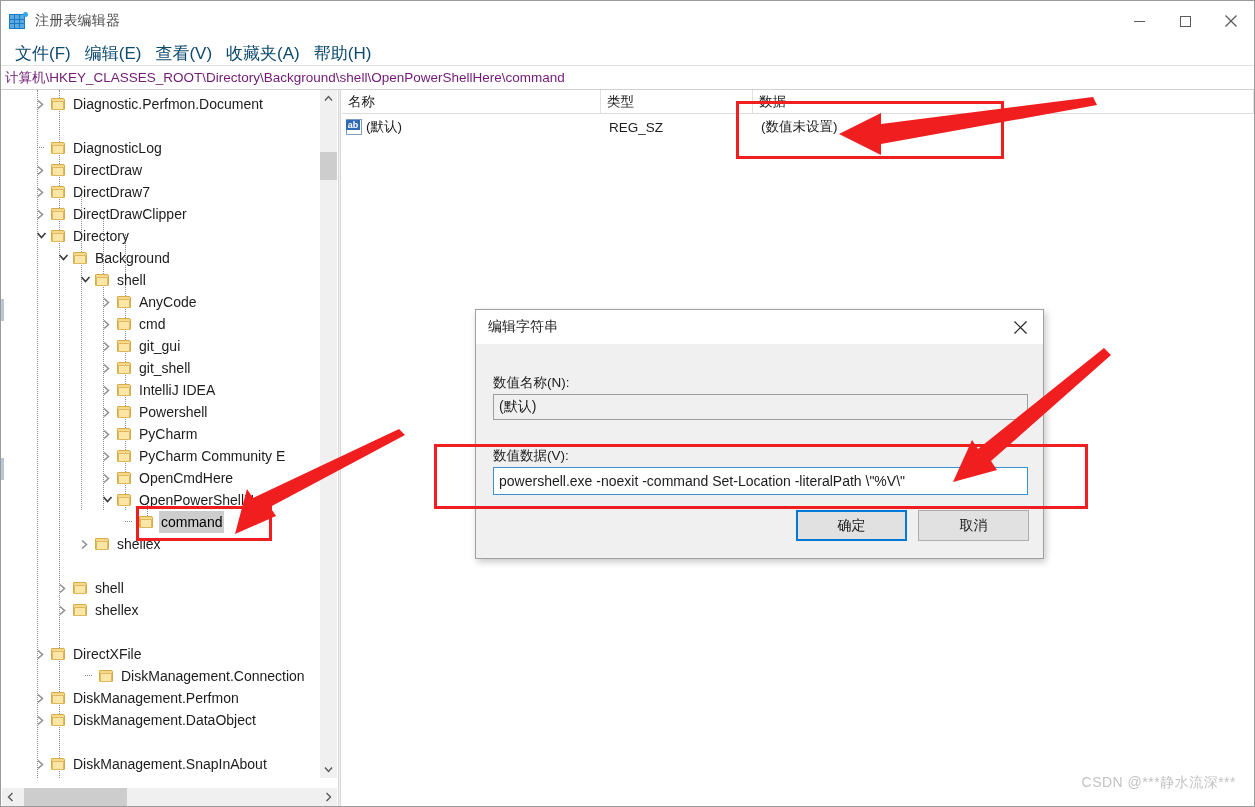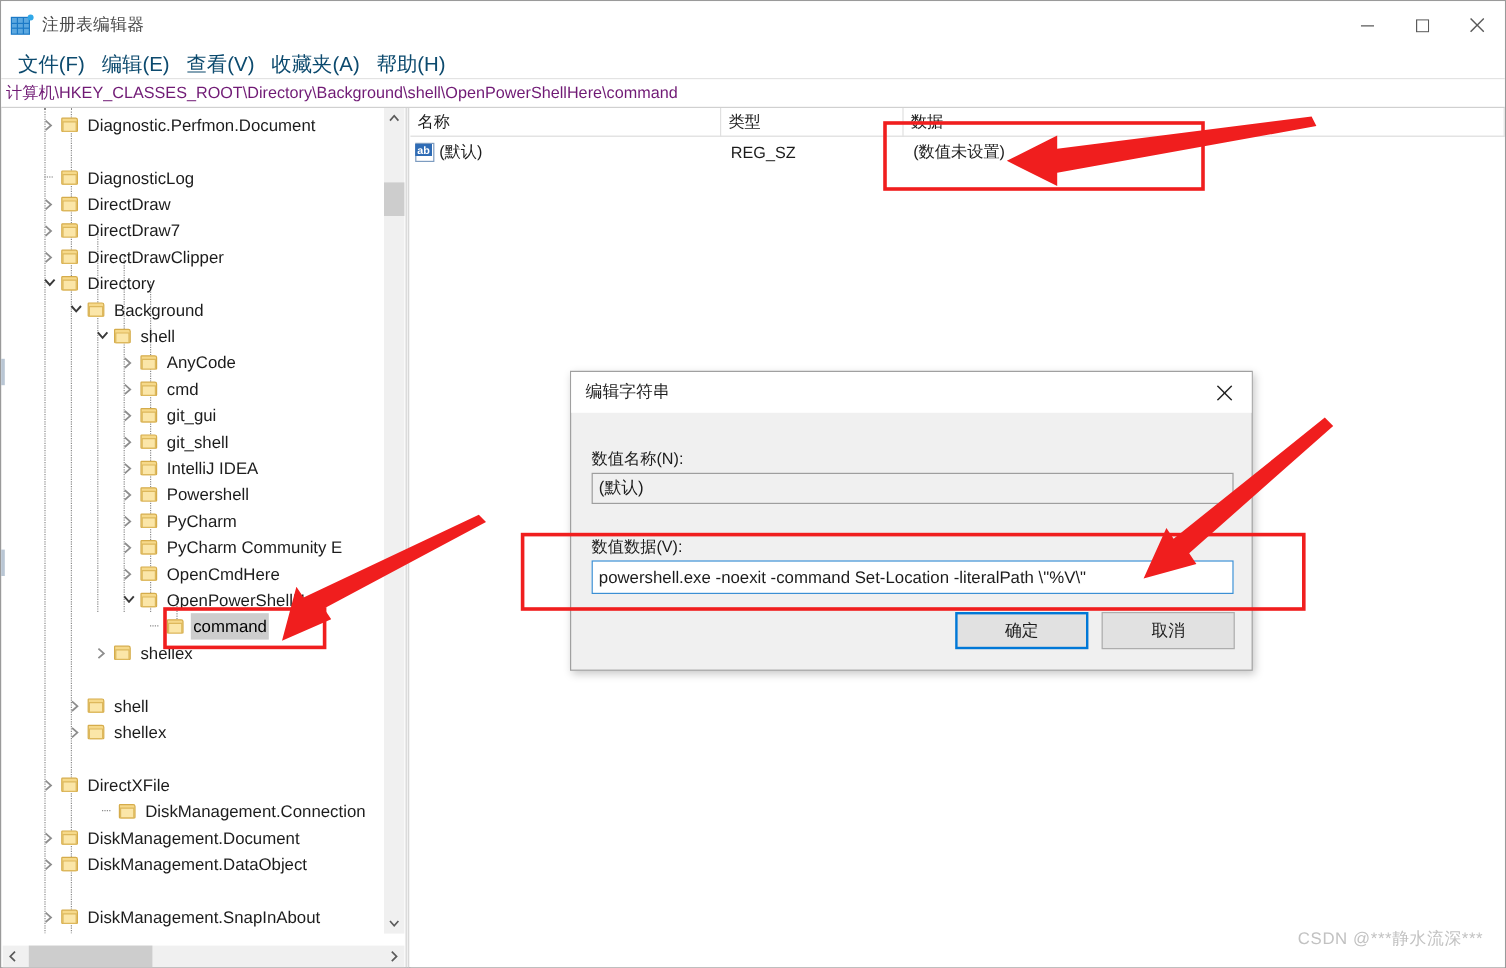--- a/index.html
+++ b/index.html
@@ -749,21 +749,21 @@
               <span class="chev">
                 <svg width="9" height="11" viewBox="0 0 9 11">
                   <polyline points="2,1.5 6.5,5.5 2,9.5" fill="none" stroke="#8d8d8d" stroke-width="1.5"></polyline>
                 </svg>
               </span>
             </div>
             <div class="folder">
               <span class="back"></span>
               <span class="front"></span>
             </div>
-            <span class="tlabel">DiskManagement.Document</span>
+            <span class="tlabel">DiskManagement.Perfmon</span>
           </div>
           <div class="tnode" style="position: absolute; left: 0px; top: 619px; width: 330px;">
             <div style="width: 30px; flex: 0 0 auto;"></div>
             <div class="tw">
               <span class="chev">
                 <svg width="9" height="11" viewBox="0 0 9 11">
                   <polyline points="2,1.5 6.5,5.5 2,9.5" fill="none" stroke="#8d8d8d" stroke-width="1.5"></polyline>
                 </svg>
               </span>
             </div>

